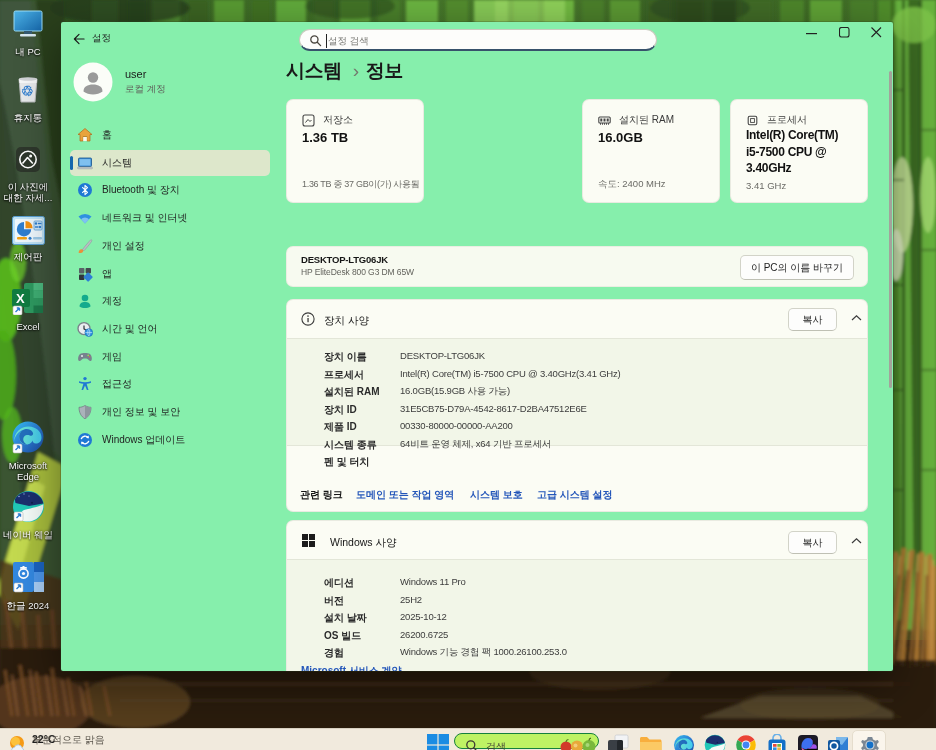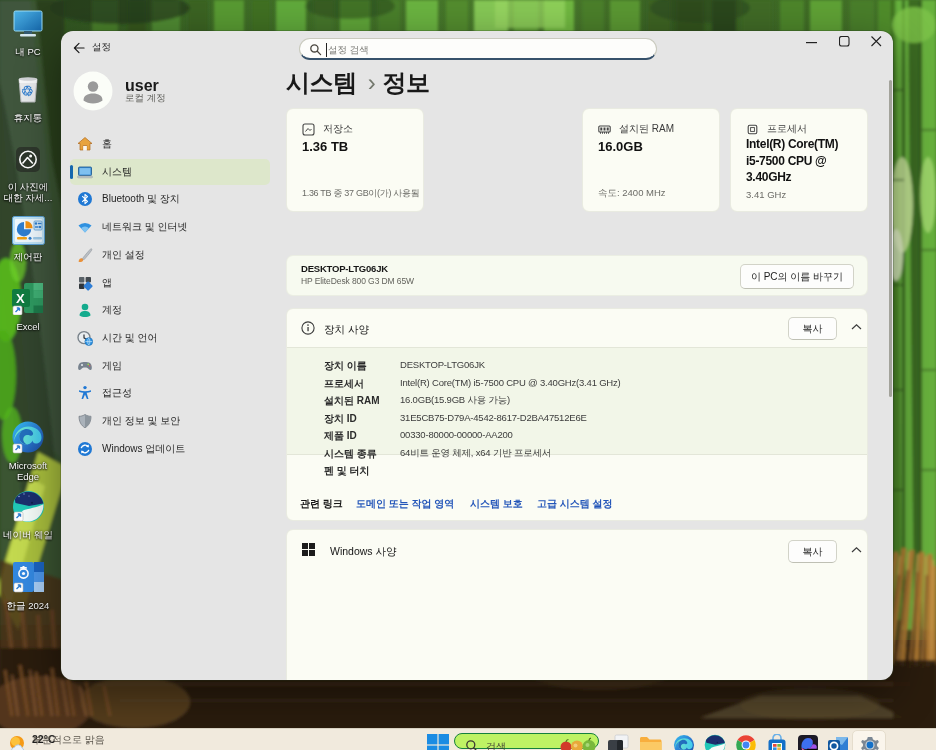--- a/index.html
+++ b/index.html
@@ -5,22 +5,22 @@
   html,body { width:936px; height:750px; overflow:hidden; font-family:"Liberation Sans",sans-serif; }
   #stage { position:relative; width:936px; height:750px; overflow:hidden; background:#47772c; }
   .abs { position:absolute; }
   
   #wall { position:absolute; inset:0; }
   
   .dicon { position:absolute; width:56px; text-align:center; left:0; }
   .dicon .lbl { margin-top:3px; font-size:9.5px; color:#fff; line-height:10.5px;
     text-shadow:0 1px 2px rgba(0,0,0,.9), 0 0 3px rgba(0,0,0,.8); }
   
-  #win { position:absolute; left:61px; top:31px; width:832px; height:649px;
-    background:#e5e5e5; border-radius:12px; box-shadow:0 0 0 1px rgba(40,60,30,.25), 0 14px 44px rgba(0,0,0,.45);
+  #win { position:absolute; left:61px; top:22px; width:832px; height:649px;
+    background:#86efac; border-radius:2px; box-shadow:0 0 0 1px rgba(40,60,30,.25), 0 14px 44px rgba(0,0,0,.45);
     overflow:hidden; }
   #title { position:absolute; left:12px; top:10px; font-size:9.5px; color:#1b1b1b; display:flex; gap:7px; align-items:center;}
   
   #sbox { position:absolute; left:238px; top:7px; width:358px; height:22px;
     background:#fdfdfb; border:1px solid #c9cabe; border-bottom:2px solid #37526b; border-radius:11px; }
   #sbox .ph { position:absolute; left:28px; top:5px; font-size:9.5px; color:#767671; }
   
   .nav-item { position:absolute; left:9px; width:200px; height:26px; border-radius:5px;
     display:flex; align-items:center; font-size:10px; color:#1f1f1f; }
   .nav-item .ni { width:16px; height:16px; margin-left:7px; margin-right:9px; flex:none; }
@@ -307,21 +307,21 @@
         </svg>
       <div class="abs" style="left:26px;top:4px;width:1.4px;height:14px;background:#222"></div>
       <div class="ph">설정 검색</div>
     </div>
     <div id="sidebar">
       <svg class="abs" style="left:12px;top:40px" width="40" height="40" viewBox="0 0 40 40">
         <circle cx="20" cy="20" r="19.5" fill="#fbfdf8"></circle>
         <circle cx="20" cy="15.5" r="5.2" fill="#9a9a9a"></circle>
         <path d="M10.5 29.5 C10.5 24.5 14.5 22.5 20 22.5 C25.5 22.5 29.5 24.5 29.5 29.5 C27 31.5 23.5 32.5 20 32.5 C16.5 32.5 13 31.5 10.5 29.5 Z" fill="#9a9a9a"></path>
       </svg>
-      <div class="abs" style="left:64px;top:46px;font-size:16px;font-weight:bold;color:#1a1a1a">user</div>
+      <div class="abs" style="left:64px;top:46px;font-size:11px;font-weight:normal;color:#1a1a1a">user</div>
       <div class="abs" style="left:64px;top:61px;font-size:9.5px;color:#5f5f5a">로컬 계정</div>
 
       <div class="nav-item" style="top:100px">
         <svg class="ni" viewBox="0 0 16 16">
             <path d="M8 1.5 L15 7.5 L13 7.5 L13 14 L9.8 14 L9.8 9.5 L6.2 9.5 L6.2 14 L3 14 L3 7.5 L1 7.5 Z" fill="#e8a33d" stroke="#b06a1e" stroke-width="0.7"></path>
             <rect x="6.2" y="10" width="3.6" height="4" fill="#fdf6ea"></rect>
           </svg>
         <span>홈</span>
       </div>
       <div class="nav-item nav-sel" style="top:127.7px">
@@ -408,21 +408,21 @@
             <circle cx="8" cy="8" r="7" fill="#1f78d4"></circle>
             <path d="M4.2 7.2 A4 4 0 0 1 11.3 5.8" fill="none" stroke="#fff" stroke-width="1.4"></path>
             <path d="M11.8 3.6 L11.6 6.4 L8.9 5.6 Z" fill="#fff"></path>
             <path d="M11.8 8.8 A4 4 0 0 1 4.7 10.2" fill="none" stroke="#fff" stroke-width="1.4"></path>
             <path d="M4.2 12.4 L4.4 9.6 L7.1 10.4 Z" fill="#fff"></path>
           </svg>
         <span>Windows 업데이트</span>
       </div>
     </div>
     <div id="content">
-      <div class="abs" style="left:0;top:36px;font-size:24px;font-weight:600;color:#191919;letter-spacing:-0.4px">시스템<span style="color:#73786d;font-weight:400;margin:0 7px 0 11px">›</span><span>정보</span></div>
+      <div class="abs" style="left:0;top:36px;font-size:19px;font-weight:600;color:#191919;letter-spacing:-0.4px">시스템<span style="color:#73786d;font-weight:400;margin:0 7px 0 11px">›</span><span>정보</span></div>
 
       <div class="card qcard" style="left:0">
         <div class="qh">
             <svg width="13" height="13" viewBox="0 0 13 13">
               <rect x="1" y="1" width="11" height="11" rx="2" fill="none" stroke="#444" stroke-width="1.1"></rect>
               <path d="M3.5 8.5 L6 5.5 L8 7.5 L9.5 6" fill="none" stroke="#444" stroke-width="1"></path>
             </svg>
             <span>저장소</span>
           </div>
         <div class="qv">1.36 TB</div>
@@ -498,20 +498,33 @@
             <rect x="0" y="0" width="6" height="6" fill="#1b1b1b"></rect>
             <rect x="7" y="0" width="6" height="6" fill="#1b1b1b"></rect>
             <rect x="0" y="7" width="6" height="6" fill="#1b1b1b"></rect>
             <rect x="7" y="7" width="6" height="6" fill="#1b1b1b"></rect>
           </svg>
         <div class="abs" style="left:43px;top:15px;font-size:10.5px;color:#161616">Windows 사양</div>
         <div class="btn" style="left:501px;top:10px;width:49px;height:23px">복사</div>
         <svg class="abs" style="left:564px;top:16px" width="11" height="8" viewBox="0 0 11 8">
             <path d="M1 6 L5.5 1.8 L10 6" fill="none" stroke="#3c3c3c" stroke-width="1.2"></path>
           </svg>
+        <div class="abs" style="left:0;top:38px;width:580px;height:152px;background:#f2f6e8;border-top:1px solid #e3e6d8">
+          <div class="spec-label" style="top:16px">에디션</div>
+            <div class="spec-val" style="top:16px">Windows 11 Pro</div>
+          <div class="spec-label" style="top:33.5px">버전</div>
+            <div class="spec-val" style="top:33.5px">25H2</div>
+          <div class="spec-label" style="top:51px">설치 날짜</div>
+            <div class="spec-val" style="top:51px">2025-10-12</div>
+          <div class="spec-label" style="top:68.5px">OS 빌드</div>
+            <div class="spec-val" style="top:68.5px">26200.6725</div>
+          <div class="spec-label" style="top:86px">경험</div>
+            <div class="spec-val" style="top:86px">Windows 기능 경험 팩 1000.26100.253.0</div>
+          <a class="lk abs" style="left:14px;top:104px;text-decoration:underline">Microsoft 서비스 계약</a>
+        </div>
       </div>
     </div>
     <div class="abs" style="left:828px;top:49px;width:2.5px;height:317px;background:#a3a39b;border-radius:2px"></div>
   </div>
 
   <div id="taskbar">
     <svg class="abs" style="left:6px;top:4px" width="24" height="24" viewBox="0 0 24 24">
       <circle cx="11" cy="10" r="7" fill="#f59a16"></circle>
       <circle cx="9.5" cy="8.5" r="4.5" fill="#fcc23c"></circle>
       <path d="M7 20 A3.2 3.2 0 0 1 8.5 14.2 A4 4 0 0 1 16 14.8 A2.8 2.8 0 0 1 15.6 20 Z" fill="#eef3f8" stroke="#9ec4e8" stroke-width="0.8"></path>

